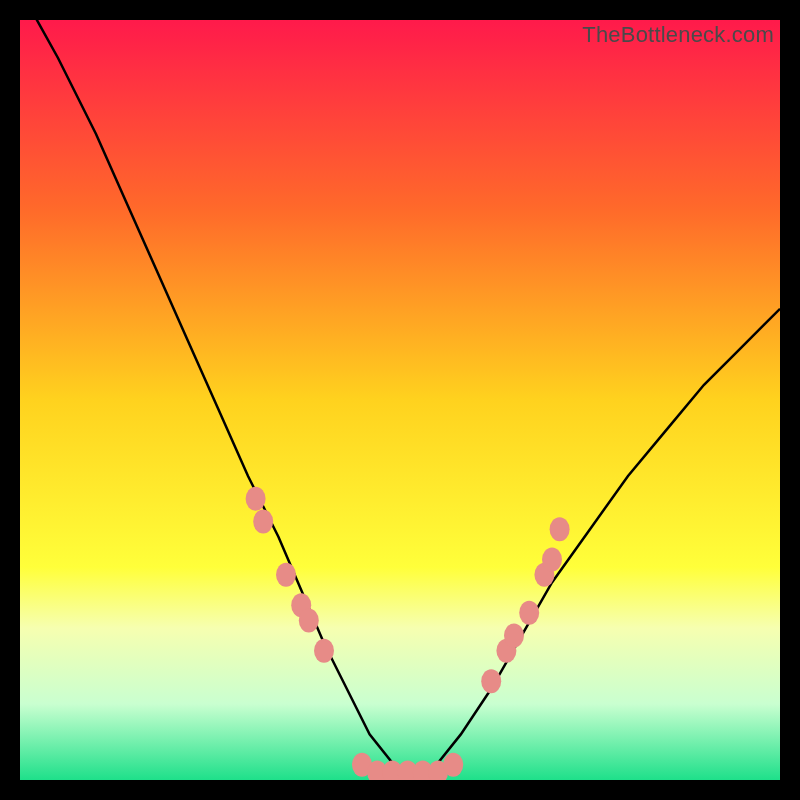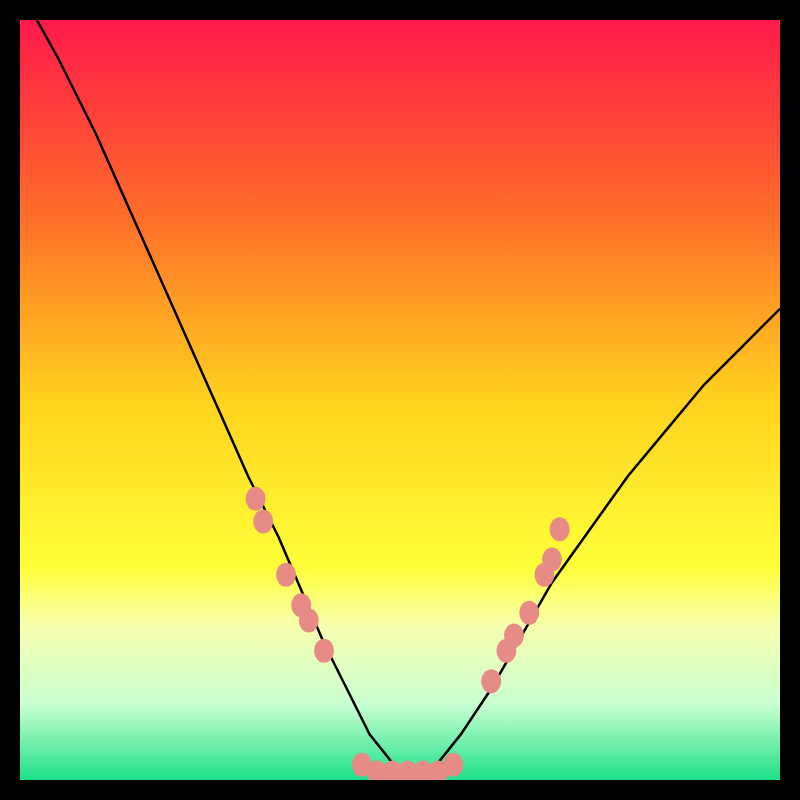--- a/index.html
+++ b/index.html
@@ -70,13 +70,14 @@
         <ellipse cx="433.2" cy="744.8" rx="10" ry="12" fill="#e78b87"></ellipse>
         <ellipse cx="471.2" cy="661.2" rx="10" ry="12" fill="#e78b87"></ellipse>
         <ellipse cx="486.40000000000003" cy="630.8" rx="10" ry="12" fill="#e78b87"></ellipse>
         <ellipse cx="494" cy="615.6" rx="10" ry="12" fill="#e78b87"></ellipse>
         <ellipse cx="509.20000000000005" cy="592.8" rx="10" ry="12" fill="#e78b87"></ellipse>
         <ellipse cx="524.4" cy="554.8" rx="10" ry="12" fill="#e78b87"></ellipse>
         <ellipse cx="532" cy="539.6" rx="10" ry="12" fill="#e78b87"></ellipse>
         <ellipse cx="539.6" cy="509.2" rx="10" ry="12" fill="#e78b87"></ellipse>
       </g>
   </svg>
+  <div class="watermark">TheBottleneck.com</div>
 </div>
 
 </body></html>

